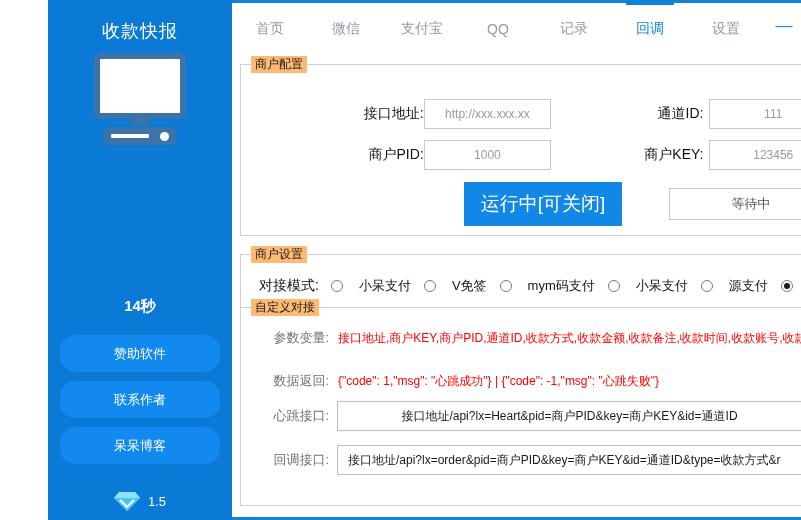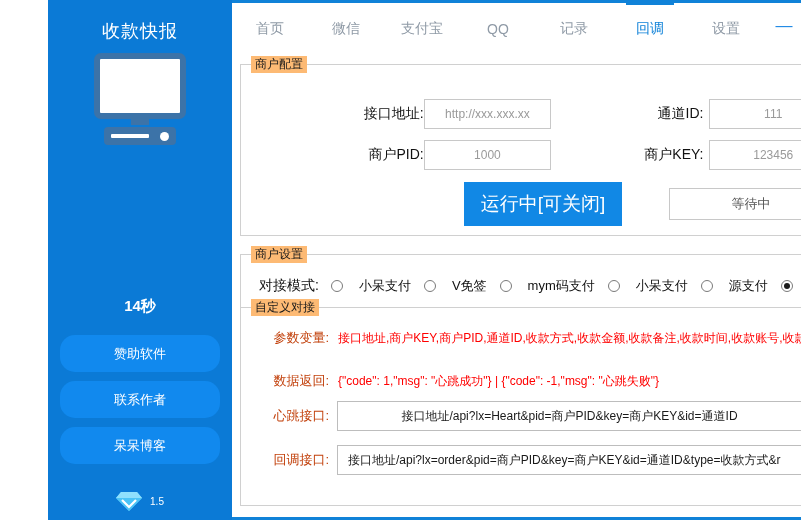--- a/index.html
+++ b/index.html
@@ -90,21 +90,21 @@
   }
   .sb-version {
     position: absolute;
     bottom: 8px; left: 0; width: 184px;
     display: flex;
     align-items: center;
     justify-content: center;
     gap: 8px;
   }
   .gem { display: block; }
-  .sb-ver-text { color: #ffffff; font-size: 10px; text-align: center; }
+  .sb-ver-text { color: #ffffff; font-size: 13px; text-align: center; }
 
   
   .main {
     position: relative;
     width: 617px; height: 520px;
     background: #ffffff;
     border-top: 3px solid #1082d8;
     border-right: 3px solid #1082d8;
     border-bottom: 3px solid #1082d8;
     flex: 0 0 617px;
@@ -286,21 +286,21 @@
   
   .c-row {
     position: absolute;
     display: flex;
     align-items: center;
     left: 12px;
     width: 574px;
   }
   .c-lab {
     font-size: 13px;
-    color: #c2410c;
+    color: #737373;
     width: 76px;
     text-align: right;
     white-space: nowrap;
     flex: 0 0 76px;
   }
   .c-val-red {
     font-size: 12px;
     color: #ff0000;
     margin-left: 9px;
     white-space: nowrap;

